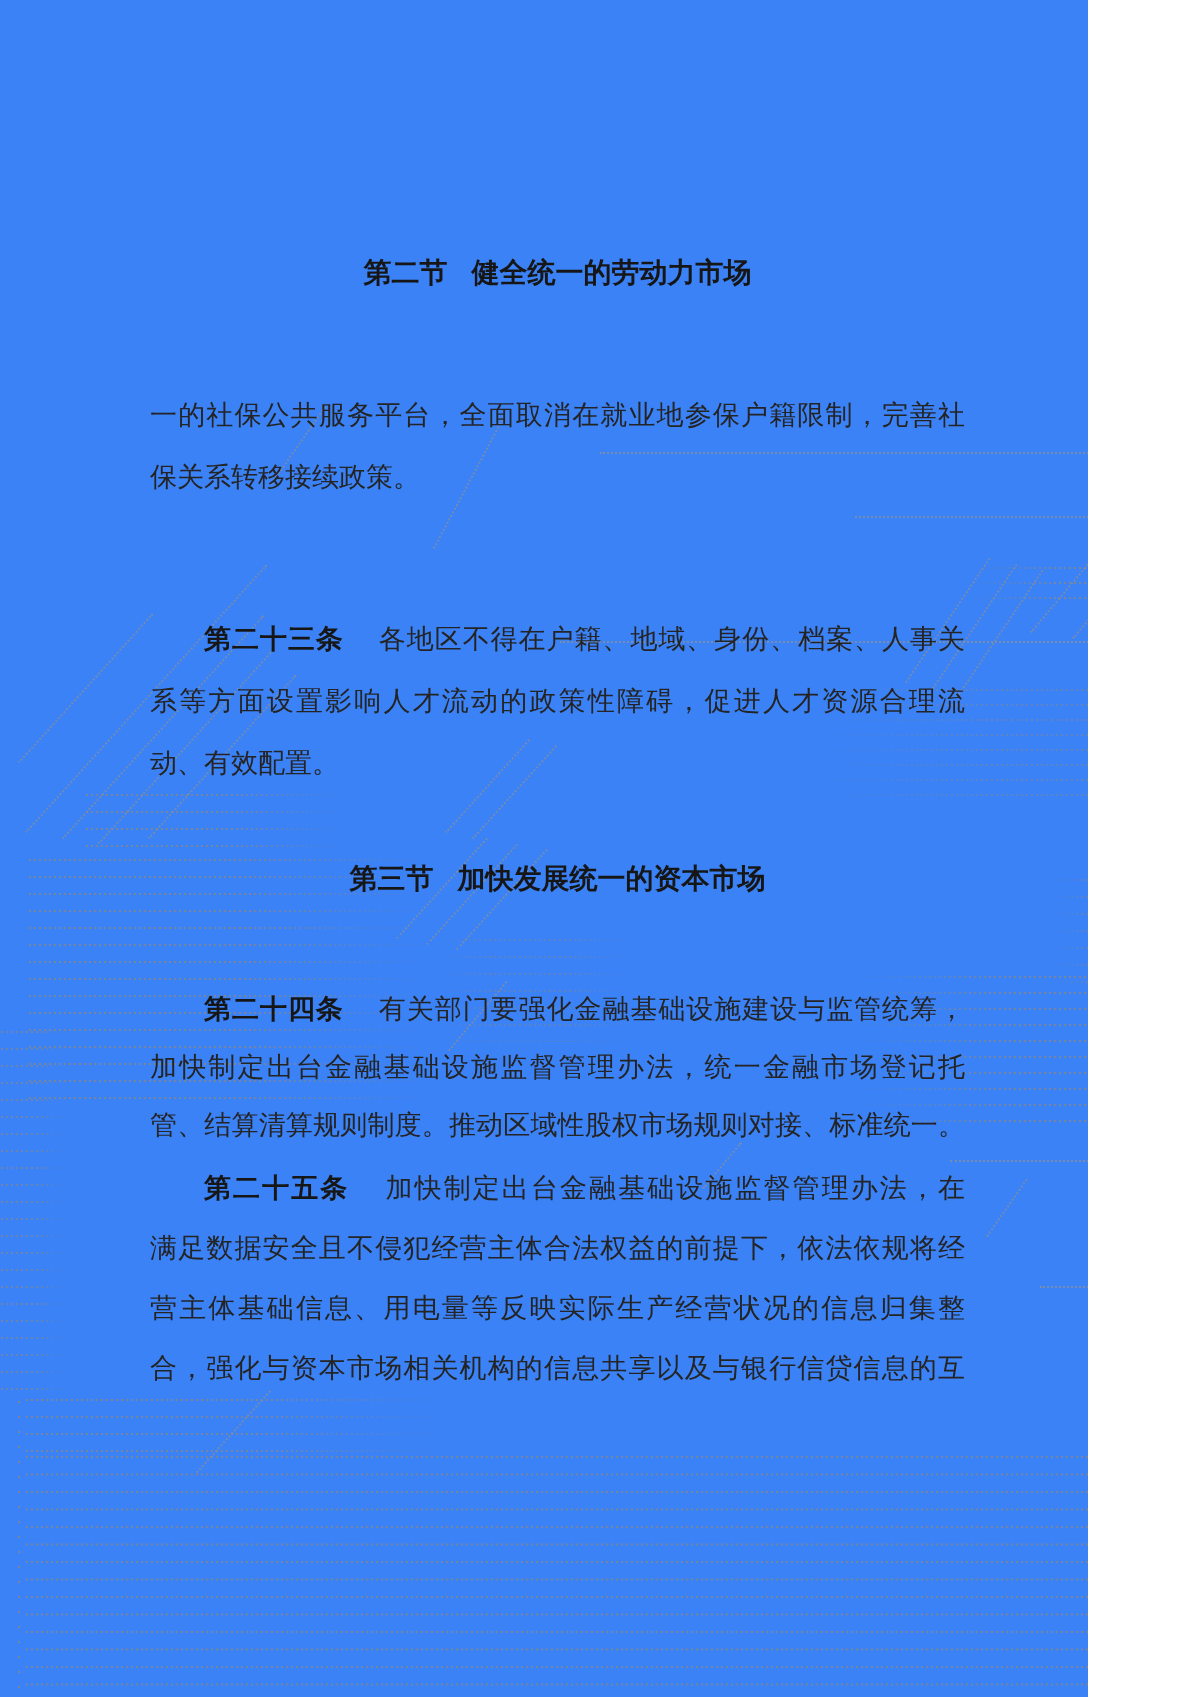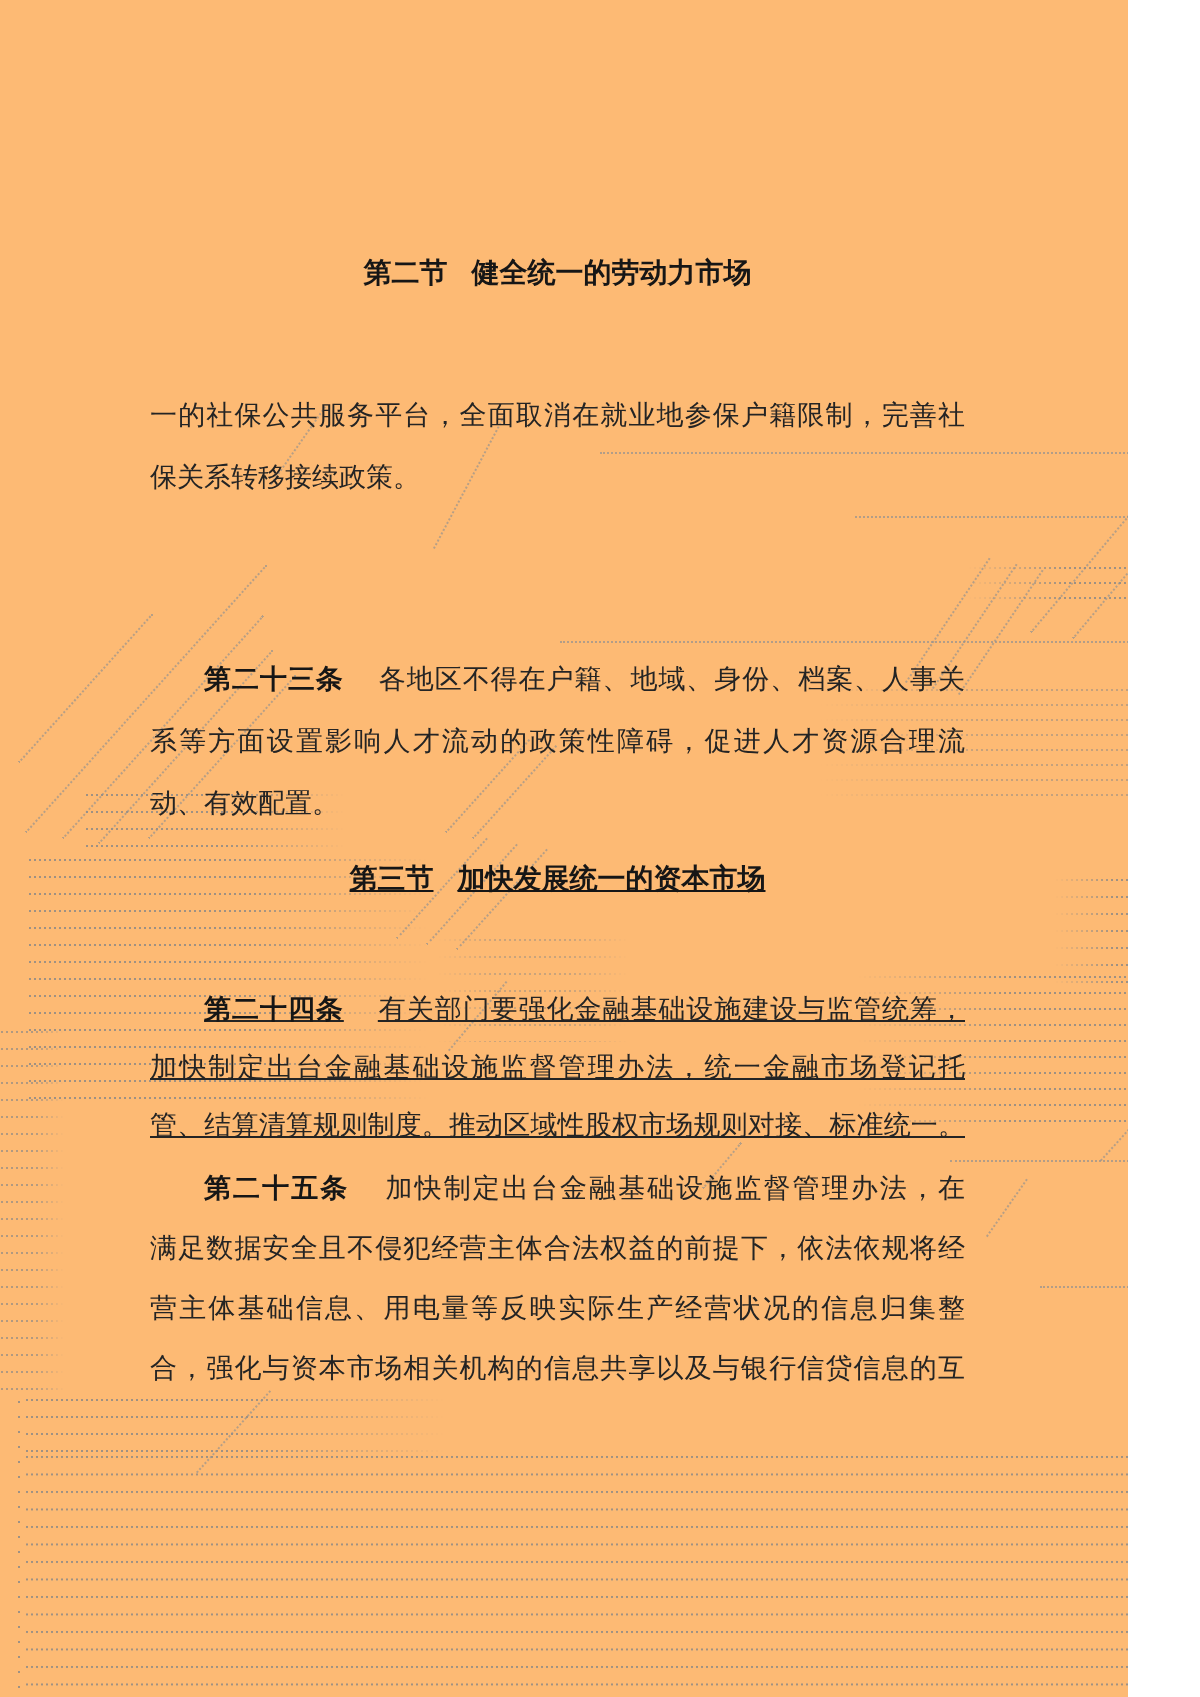--- a/index.html
+++ b/index.html
@@ -1,23 +1,22 @@
 <!DOCTYPE html>
 <html><head>
 <meta charset="utf-8">
 <style>
   html,body{margin:0;padding:0;background:#ffffff;}
   .page{
     position:relative;
     width:1088px;height:1697px;
-    background:#fdba74;
+    background:#3b82f6;
     overflow:hidden;
     font-family:"Liberation Serif",serif;
     color:#212121;
-    padding-left:40px;
   }
   
   .wm{position:absolute;inset:0;z-index:0;}
   .band{
     position:absolute;
     background-image:radial-gradient(circle at 2px 2px, rgba(135,135,135,.8) 1px, rgba(135,135,135,0) 1.5px);
     background-size:5px 17px;
   }
   .fadeR{-webkit-mask-image:linear-gradient(to right,#000 55%,transparent 100%);mask-image:linear-gradient(to right,#000 55%,transparent 100%);}
   .fadeL{-webkit-mask-image:linear-gradient(to left,#000 55%,transparent 100%);mask-image:linear-gradient(to left,#000 55%,transparent 100%);}
@@ -98,31 +97,31 @@
 
     <h2 class="sec" style="top:254px;">
       <span>第二节</span><span class="hgap"></span><span>健全统一的劳动力市场</span>
     </h2>
 
     <div class="para s1" style="top:384px;">
       <div class="ln jl">一的社保公共服务平台，全面取消在就业地参保户籍限制，完善社</div>
       <div class="ln ll">保关系转移接续政策。</div>
     </div>
 
-    <div class="para s1" style="top:648px;">
+    <div class="para s1" style="top:608px;">
       <div class="ln jl firstline"><span class="artnum">第二十三条</span><span class="numgap"></span><span>各地区不得在户籍、地域、身份、档案、人事关</span></div>
       <div class="ln jl">系等方面设置影响人才流动的政策性障碍，促进人才资源合理流</div>
       <div class="ln ll">动、有效配置。</div>
     </div>
 
-    <h2 class="sec" style="top:860px;text-decoration:underline;">
+    <h2 class="sec" style="top:860px;">
       <span>第三节</span><span class="hgap"></span><span>加快发展统一的资本市场</span>
     </h2>
 
-    <div class="para s2a" style="top:980px;text-decoration:underline;">
+    <div class="para s2a" style="top:980px;">
       <div class="ln jl firstline"><span class="artnum">第二十四条</span><span class="numgap"></span><span>有关部门要强化金融基础设施建设与监管统筹，</span></div>
       <div class="ln jl">加快制定出台金融基础设施监督管理办法，统一金融市场登记托</div>
       <div class="ln jl">管、结算清算规则制度。推动区域性股权市场规则对接、标准统一。</div>
     </div>
 
     <div class="para s2b" style="top:1158px;">
       <div class="ln jl firstline"><span class="artnum">第二十五条</span><span class="numgap"></span><span>加快制定出台金融基础设施监督管理办法，在</span></div>
       <div class="ln jl">满足数据安全且不侵犯经营主体合法权益的前提下，依法依规将经</div>
       <div class="ln jl">营主体基础信息、用电量等反映实际生产经营状况的信息归集整</div>
       <div class="ln jl">合，强化与资本市场相关机构的信息共享以及与银行信贷信息的互</div>

